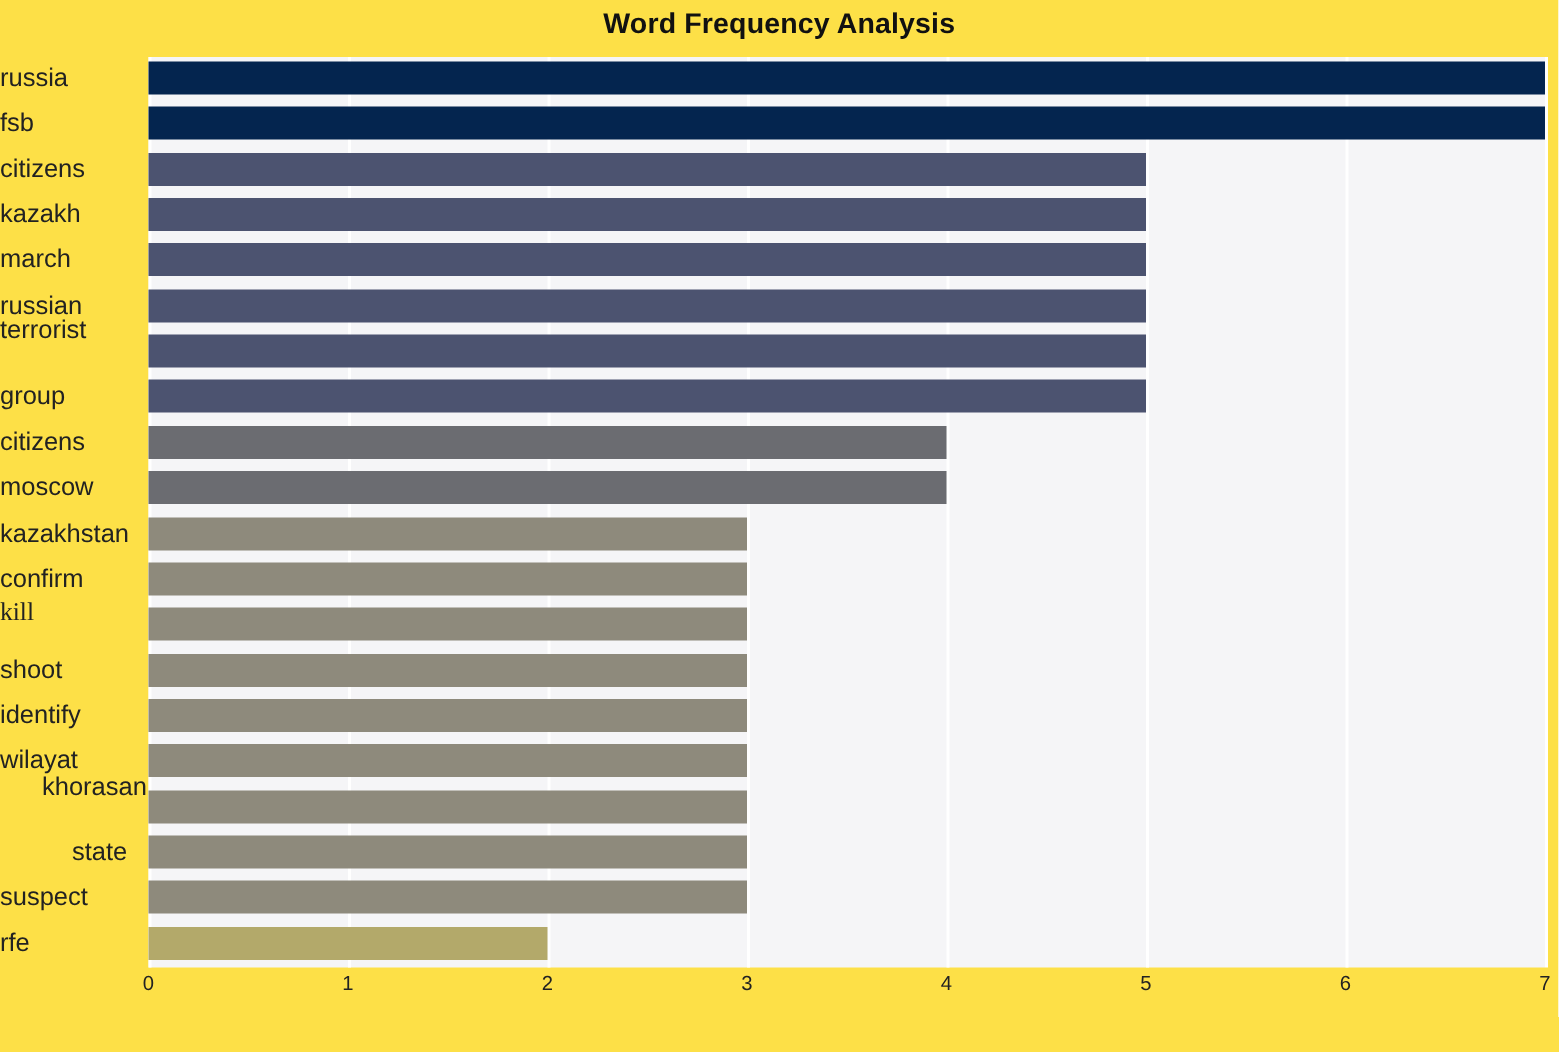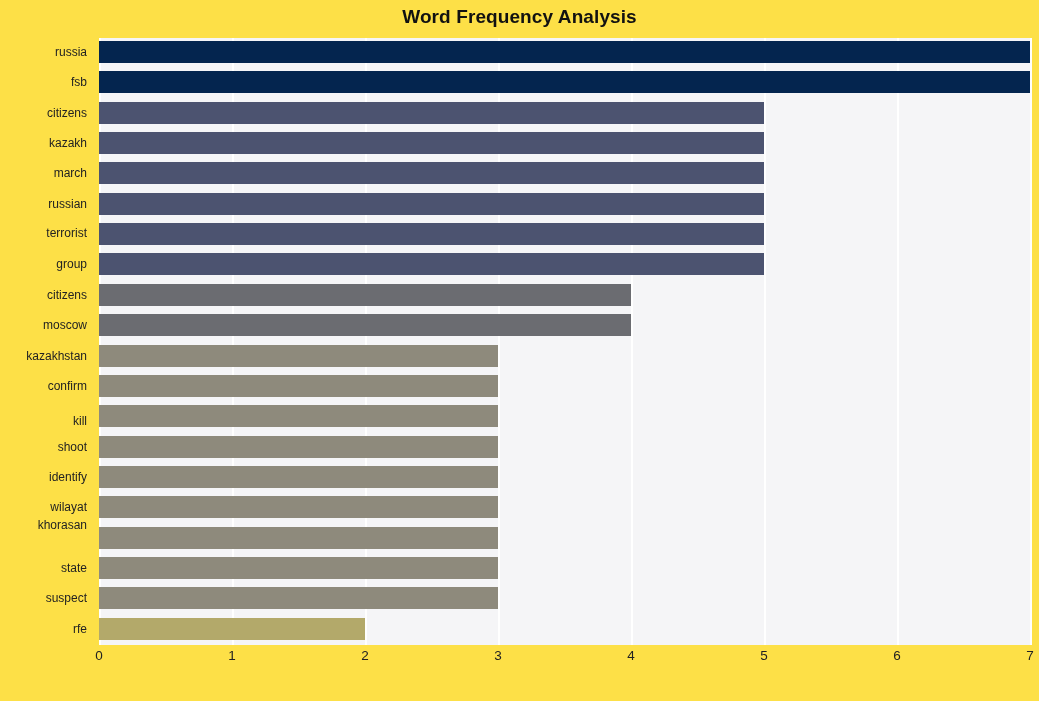--- a/index.html
+++ b/index.html
@@ -57,22 +57,22 @@
     position: absolute;
     left: 0; top: 38px;
     width: 93px; height: 607px;
   }
   .ylabel {
     position: absolute;
     right: 0;
     width: 93px;
     height: 28px;
     line-height: 28px;
-    text-align: right;
-    font-size: 12px;
+    text-align: left;
+    font-size: 17px;
     color: #222222;
     white-space: nowrap;
     padding-right: 6px;
   }
   #xlabels-layer {
     position: absolute;
     left: 0; top: 648px;
     width: 1039px; height: 24px;
   }
   .xtick {
@@ -174,27 +174,27 @@
       </div>
     </div>
 
   <div id="ylabels-layer">
       <div class="ylabel" style="top: 0px;">russia</div>
       <div class="ylabel" style="top: 30.35px;">fsb</div>
       <div class="ylabel" style="top: 60.7px;">citizens</div>
       <div class="ylabel" style="top: 91.05px;">kazakh</div>
       <div class="ylabel" style="top: 121.4px;">march</div>
       <div class="ylabel" style="top: 151.75px;">russian</div>
-      <div class="ylabel" style="top: 181px;">terrorist</div>
+      <div class="ylabel" style="top: 168px;">terrorist</div>
       <div class="ylabel" style="top: 212.45px;">group</div>
       <div class="ylabel" style="top: 242.8px;">citizens</div>
       <div class="ylabel" style="top: 273.15px;">moscow</div>
       <div class="ylabel" style="top: 303.5px;">kazakhstan</div>
       <div class="ylabel" style="top: 333.85px;">confirm</div>
-      <div class="ylabel" style="top: 369px;">kill</div>
+      <div class="ylabel" style="top: 356px; font-family: Liberation Serif, serif;">kill</div>
       <div class="ylabel" style="top: 394.55px;">shoot</div>
       <div class="ylabel" style="top: 424.9px;">identify</div>
       <div class="ylabel" style="top: 455.25px;">wilayat</div>
       <div class="ylabel" style="top: 473px; padding-left: 28px;">khorasan</div>
       <div class="ylabel" style="top: 515.95px; padding-left: 48px;">state</div>
       <div class="ylabel" style="top: 546.3px;">suspect</div>
       <div class="ylabel" style="top: 576.65px;">rfe</div>
     </div>
 
   <div id="xlabels-layer">

